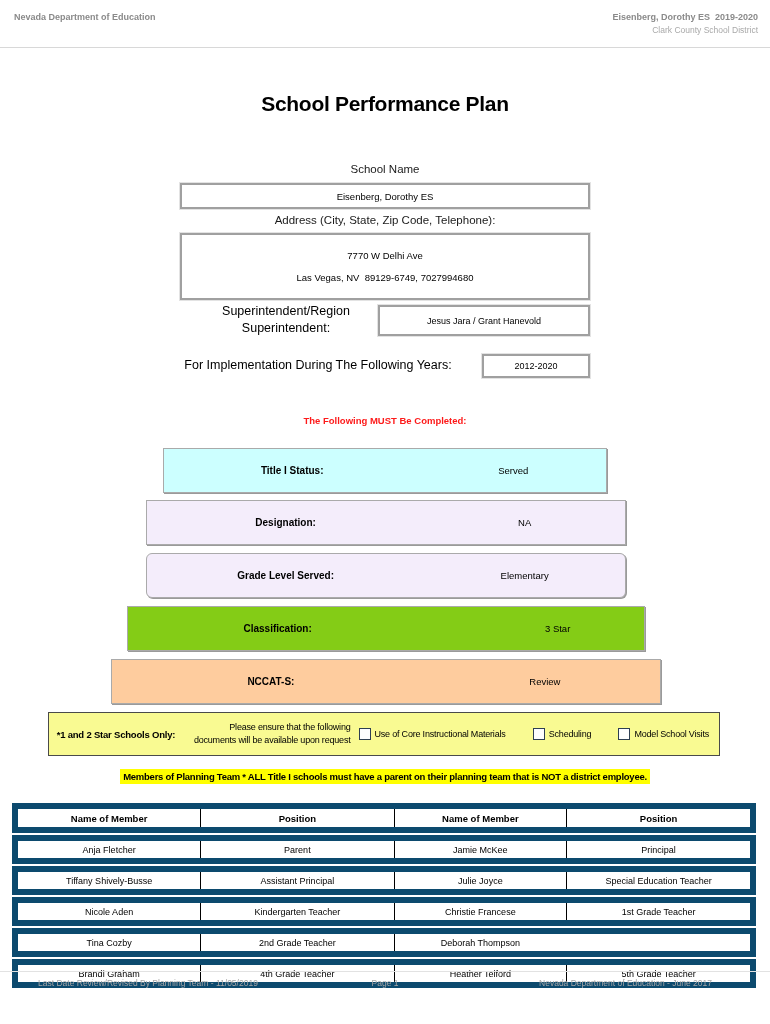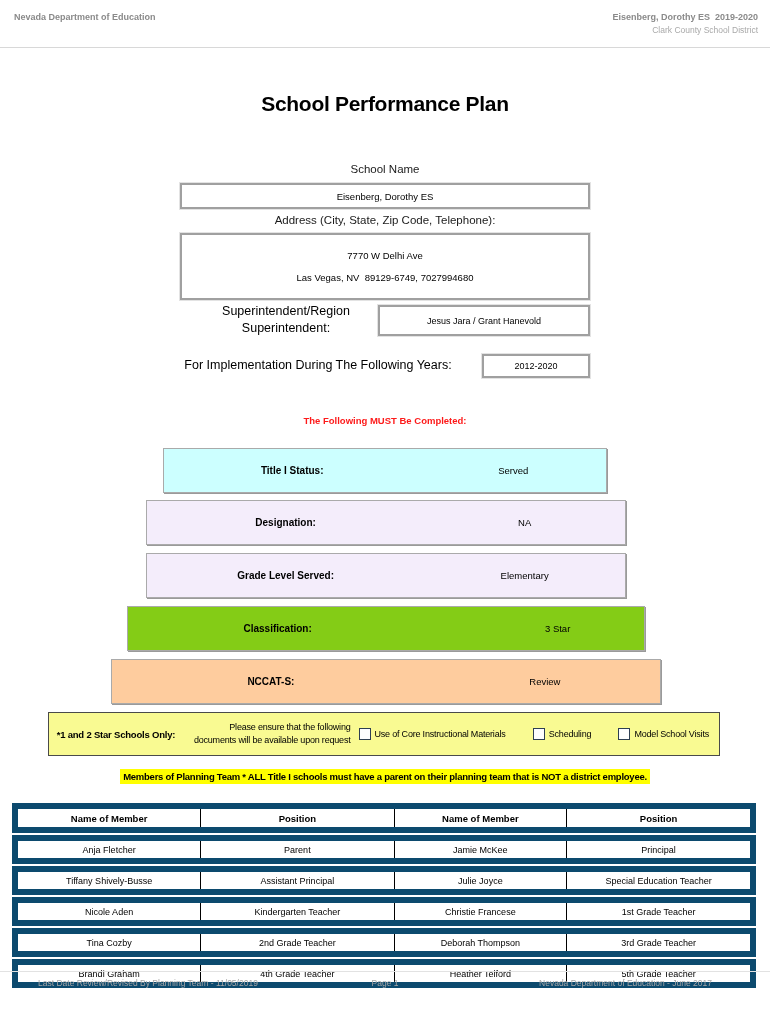--- a/index.html
+++ b/index.html
@@ -37,21 +37,21 @@
   .red-notice{top:415px;left:0;width:770px;text-align:center;font-size:9.5px;font-weight:bold;color:#fd1a1a;}
   
   .srow{
     height:43px;border:1px solid #aaaaaa;box-shadow:1px 1px 0 #9a9a9a;
     display:flex;align-items:stretch;
   }
   .srow .slabel{flex:0 0 58%;display:flex;align-items:center;justify-content:center;font-weight:bold;font-size:10px;}
   .srow .svalue{flex:1;display:flex;align-items:center;justify-content:center;font-size:9.5px;}
   .srow1{left:163px;top:448px;width:442px;}
   .srow2{left:146px;top:500px;width:478px;}
-  .srow3{left:146px;top:553px;width:478px;}
+  .srow3{left:146px;top:553px;width:478px;border-radius:6px;}
   .srow4{left:127px;top:606px;width:516px;}
   .srow5{left:111px;top:659px;width:548px;}
   
   .star-bar{
     left:48px;top:712px;width:670px;height:42px;border:1px solid #4a4a4a;
     display:flex;align-items:center;font-size:9px;
   }
   .star-bar .star-label{flex:0 0 20%;text-align:center;font-weight:bold;font-size:9.5px;letter-spacing:-0.2px;}
   .star-bar .star-desc{flex:0 0 25%;text-align:right;line-height:1.5;letter-spacing:-0.2px;}
   .star-bar .star-checks{flex:1;display:flex;justify-content:space-between;align-items:center;padding:0 10px 0 8px;}
@@ -185,21 +185,20 @@
   <div class="trow">
     <div class="tcell">Nicole Aden</div>
     <div class="tcell">Kindergarten Teacher</div>
     <div class="tcell">Christie Francese</div>
     <div class="tcell">1st Grade Teacher</div>
   </div>
   <div class="trow">
     <div class="tcell">Tina Cozby</div>
     <div class="tcell">2nd Grade Teacher</div>
     <div class="tcell">Deborah Thompson</div>
-    <div class="tcell">3rd Grade Teacher</div>
   </div>
   <div class="trow">
     <div class="tcell">Brandi Graham</div>
     <div class="tcell">4th Grade Teacher</div>
     <div class="tcell">Heather Telford</div>
     <div class="tcell">5th Grade Teacher</div>
   </div>
 </div>
 
 <div class="abs ftr-rule"></div>

